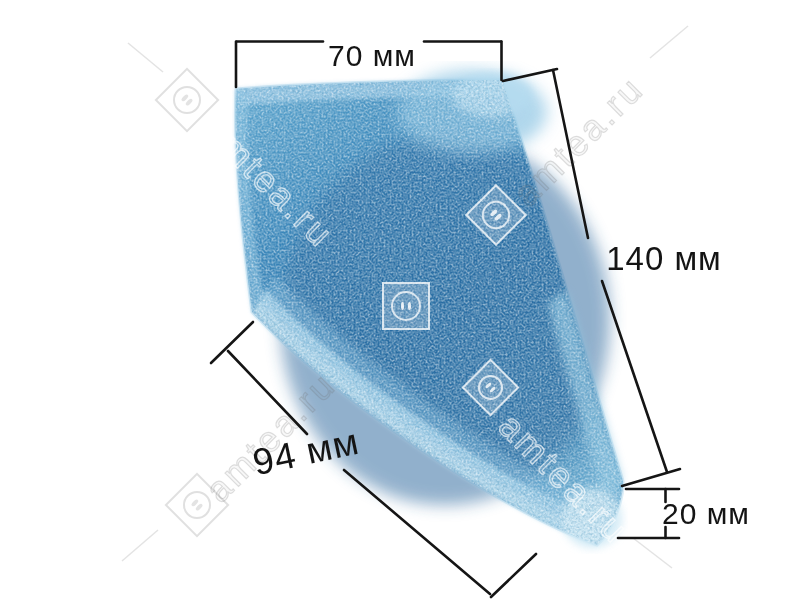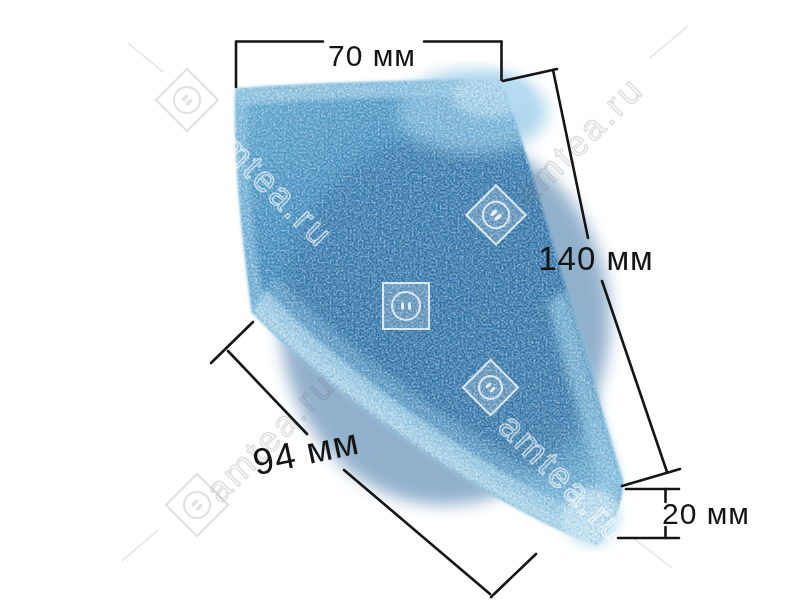--- a/index.html
+++ b/index.html
@@ -7,21 +7,21 @@
     position:relative;width:800px;height:606px;overflow:hidden;background:#ffffff;
     font-family:"Liberation Sans", sans-serif;
   }
   
   .dim-label{
     position:absolute;color:#141414;white-space:nowrap;
     letter-spacing:1px;line-height:1;transform:translate(-50%,-50%);
     background:transparent;
   }
   .dim-label.l70 {left:372px;top:45px; font-size:30px;margin-top:11px;}
-  .dim-label.l140{left:596px;top:258px;font-size:33px;}
+  .dim-label.l140{left:664px;top:258px;font-size:33px;}
   .dim-label.l20 {left:706px;top:514px;font-size:30px;}
   .dim-label.l94 {left:306px;top:452px;font-size:37px;transform:translate(-50%,-50%) rotate(-12deg);}
   
   .wm-stamp{position:absolute;box-sizing:border-box;}
   .wm-stamp .wm-circle{
     position:absolute;inset:16%;border-radius:50%;box-sizing:border-box;
     display:flex;align-items:center;justify-content:center;gap:12%;
   }
   .wm-slot{width:15%;height:34%;border-radius:45%;}
   .wm-gray{border:2px solid rgba(60,60,60,.16);}

